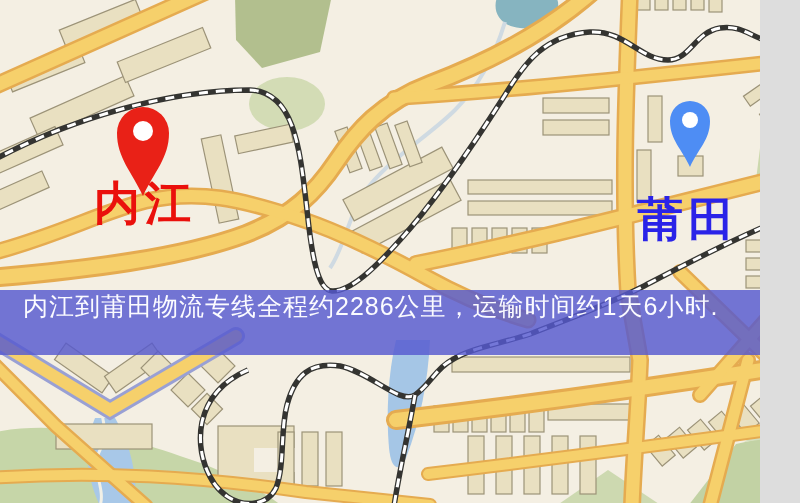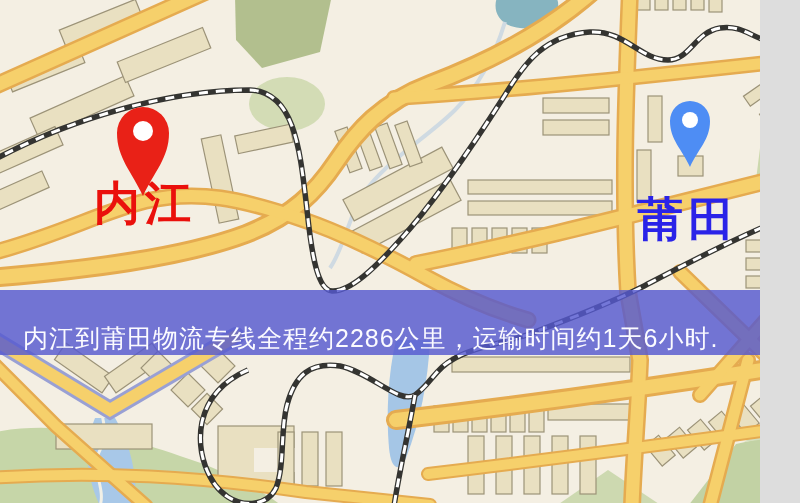--- a/index.html
+++ b/index.html
@@ -11,21 +11,21 @@
   .stage svg{position:absolute;left:0;top:0;display:block;}
   .city-label{
     position:absolute;font-size:46px;font-weight:700;line-height:1;
     letter-spacing:5px;white-space:nowrap;z-index:2;
   }
   .city-label.origin{left:94px;top:180px;color:#ea100c;}
   .city-label.dest{left:637px;top:196px;color:#2a23e8;}
   .banner{
     position:absolute;left:0;top:290px;width:800px;height:65px;
     background:rgba(86,89,208,0.82);z-index:3;
-    display:flex;align-items:flex-end;
+    display:flex;align-items:flex-start;
   }
   .banner span{
     color:#fbfbff;font-size:25px;letter-spacing:1px;
     padding-left:23px;white-space:nowrap;
   }
 </style>
 </head>
 <body>
 
 <div class="stage">

